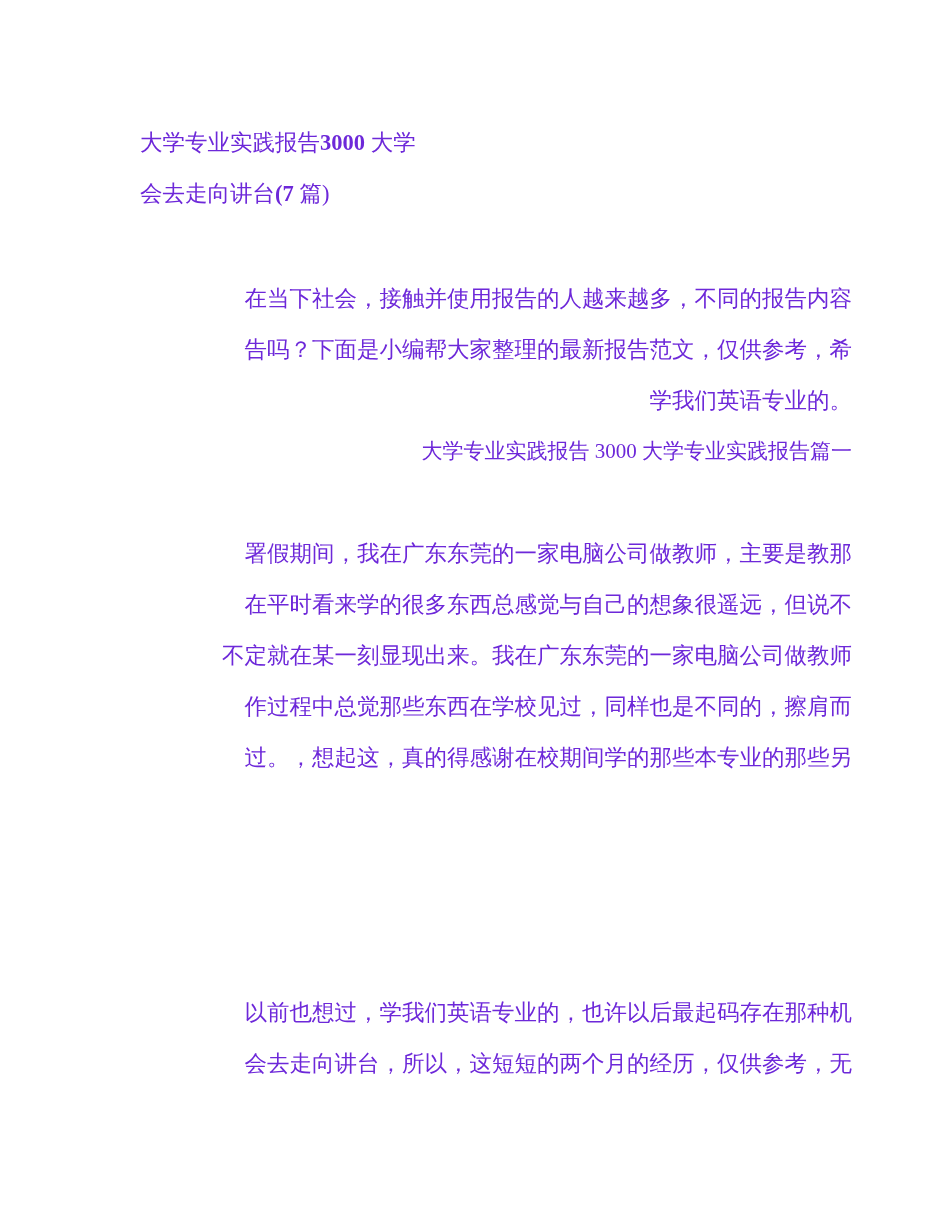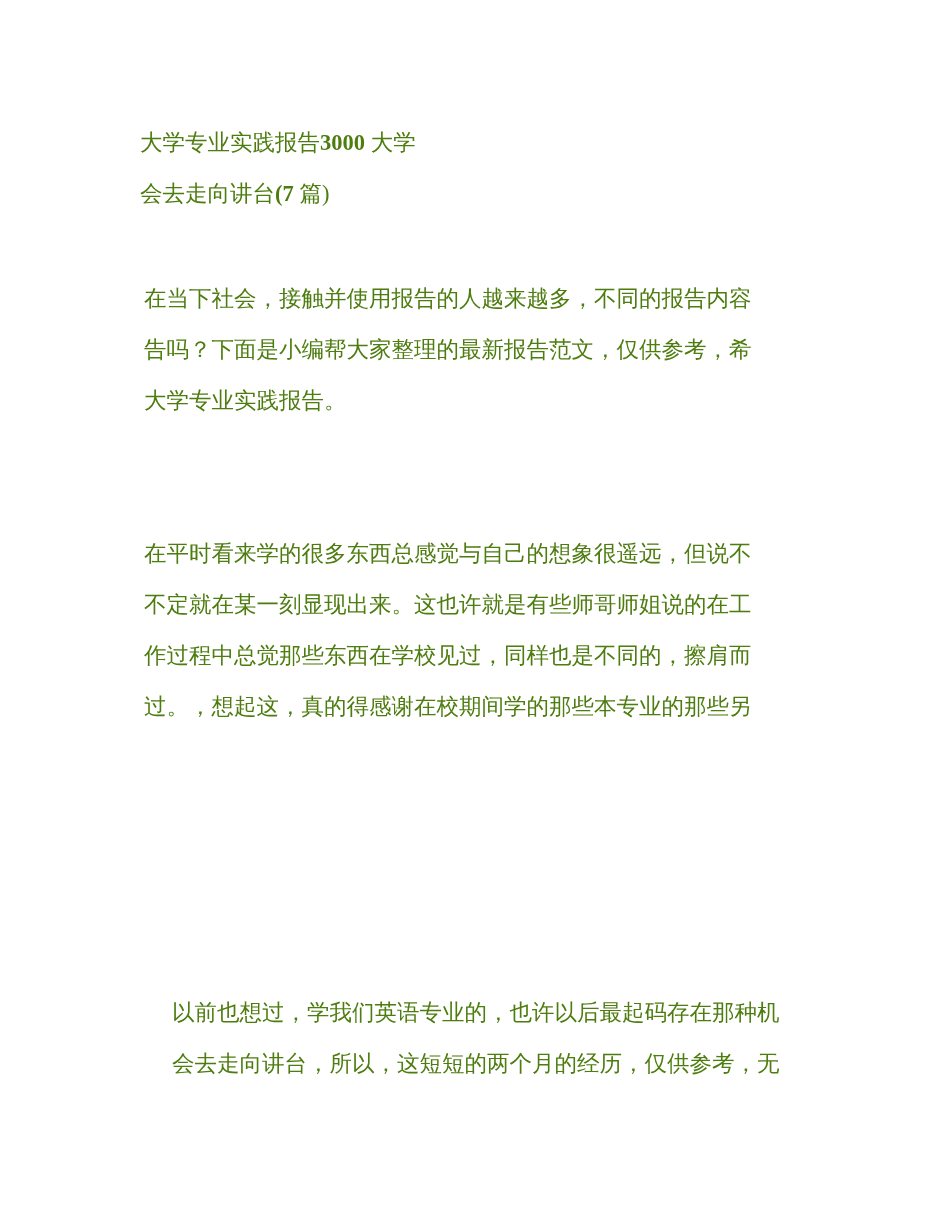--- a/index.html
+++ b/index.html
@@ -35,56 +35,59 @@
     }
     .title .line {
       display: block;
       white-space: nowrap;
     }
     .title b {
       font-weight: bold;
     }
     .body-block {
       position: absolute;
-      left: 4px;
+      left: 12px;
       width: 700px;
+      text-align: right;
     }
     .line {
       display: block;
       white-space: nowrap;
       font-size: 22.5px;
       line-height: 51px;
       height: 51px;
-      color: #4d7c0f;
+      color: #6d28d9;
     }
     .subhead {
       font-size: 21px;
     }
   </style>
 </head>
 <body>
 
 <div class="page">
 
   <h1 class="title">
     <span class="line"><span>大学专业实践报告</span><b>3000</b><span> 大学</span></span>
     <span class="line"><span>会去走向讲台</span><b>(7</b><span> 篇)</span></span>
   </h1>
 
   <div class="body-block" style="top:273px;">
     <span class="line">在当下社会，接触并使用报告的人越来越多，不同的报告内容</span>
     <span class="line">告吗？下面是小编帮大家整理的最新报告范文，仅供参考，希</span>
-    <span class="line">大学专业实践报告。</span>
+    <span class="line">学我们英语专业的。</span>
+    <span class="line subhead">大学专业实践报告 3000 大学专业实践报告篇一</span>
   </div>
 
   <div class="body-block" style="top:528px;">
+    <span class="line">署假期间，我在广东东莞的一家电脑公司做教师，主要是教那</span>
     <span class="line">在平时看来学的很多东西总感觉与自己的想象很遥远，但说不</span>
-    <span class="line">不定就在某一刻显现出来。这也许就是有些师哥师姐说的在工</span>
+    <span class="line">不定就在某一刻显现出来。我在广东东莞的一家电脑公司做教师</span>
     <span class="line">作过程中总觉那些东西在学校见过，同样也是不同的，擦肩而</span>
     <span class="line">过。，想起这，真的得感谢在校期间学的那些本专业的那些另</span>
   </div>
 
-  <div class="body-block" style="top:987px;margin-left:28px;">
+  <div class="body-block" style="top:987px;">
     <span class="line">以前也想过，学我们英语专业的，也许以后最起码存在那种机</span>
     <span class="line">会去走向讲台，所以，这短短的两个月的经历，仅供参考，无</span>
   </div>
 
 </div>
 
 </body></html>

